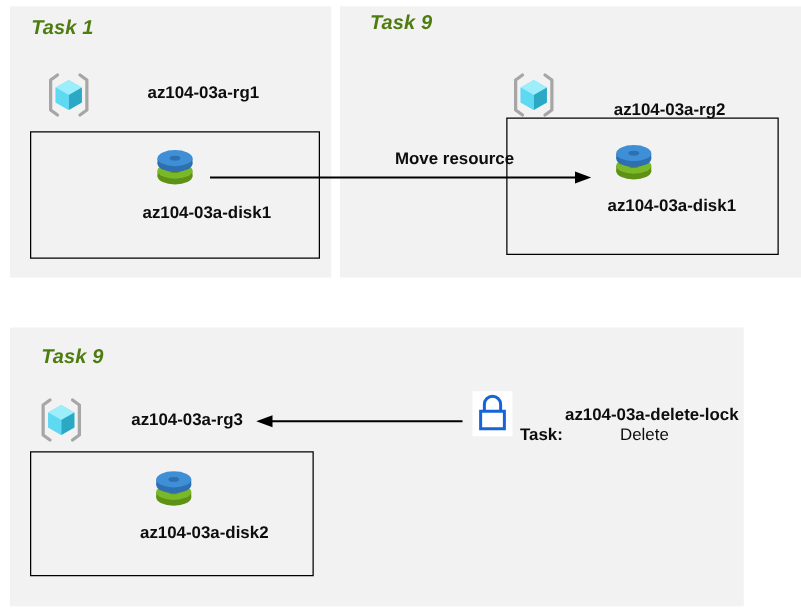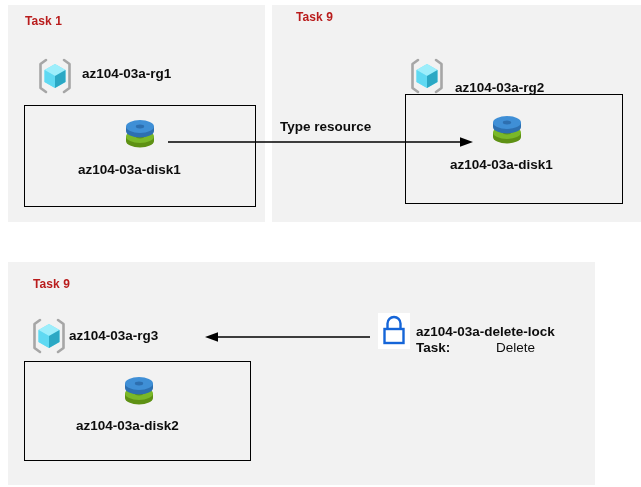--- a/index.html
+++ b/index.html
@@ -14,25 +14,26 @@
   .panel{
     position:absolute;
     background:#f2f2f2;
   }
   #panel-task1{left:8px;top:5px;width:257px;height:217px;}
   #panel-task2{left:272px;top:5px;width:369px;height:217px;}
   #panel-task3{left:8px;top:262px;width:587px;height:223px;}
 
   .task-label{
     position:absolute;
-    color:#b91c1c;
+    color:#4d7c0f;
     font-weight:bold;
-    font-size:12px;
+    font-size:16px;
     letter-spacing:0.1px;
     white-space:nowrap;
+    font-style:italic;
   }
   #label-task1{left:25px;top:14px;}
   #label-task2{left:296px;top:10px;}
   #label-task3{left:33px;top:277px;}
 
   
   .res-box{
     position:absolute;
     border:1.4px solid #000000;
     background:#f2f2f2;
@@ -60,20 +61,21 @@
   #lock-icon{position:absolute;left:378px;top:313px;width:32px;height:36px;background:#ffffff;}
   #lock-icon svg{display:block;width:32px;height:36px;}
 
   
   .caption{
     position:absolute;
     color:#0d0d0d;
     font-weight:bold;
     font-size:13.5px;
     white-space:nowrap;
+    margin-left:36px;
   }
   #cap-rg1{left:82px;top:66px;}
   #cap-rg2{left:455px;top:80px;}
   #cap-rg3{left:69px;top:328px;}
   #cap-disk1{left:78px;top:162px;}
   #cap-disk1b{left:450px;top:157px;}
   #cap-disk2{left:76px;top:418px;}
   #cap-move{left:280px;top:119px;}
   #cap-lock{left:416px;top:324px;}
 
@@ -184,21 +186,21 @@
 </div>
 
 <div class="caption" id="cap-rg1">az104-03a-rg1</div>
 <div class="caption" id="cap-rg2">az104-03a-rg2</div>
 <div class="caption" id="cap-rg3">az104-03a-rg3</div>
 
 <div class="caption" id="cap-disk1">az104-03a-disk1</div>
 <div class="caption" id="cap-disk1b">az104-03a-disk1</div>
 <div class="caption" id="cap-disk2">az104-03a-disk2</div>
 
-<div class="caption" id="cap-move">Type resource</div>
+<div class="caption" id="cap-move">Move resource</div>
 <div class="caption" id="cap-lock">az104-03a-delete-lock</div>
 
 <div id="lock-type">
   <span class="k">Task:</span>
   <span class="v">Delete</span>
 </div>
 
 <svg class="arrow-svg" id="arrow-move" viewBox="0 0 305 24">
   <line x1="0" y1="12" x2="294" y2="12" stroke="#000000" stroke-width="1.5"></line>
   <polygon points="305,12 292,7.2 292,16.8" fill="#000000"></polygon>

